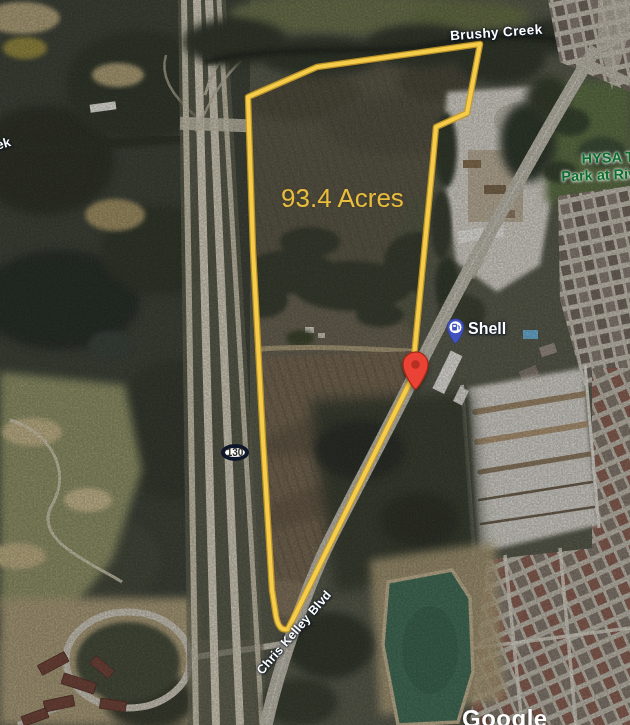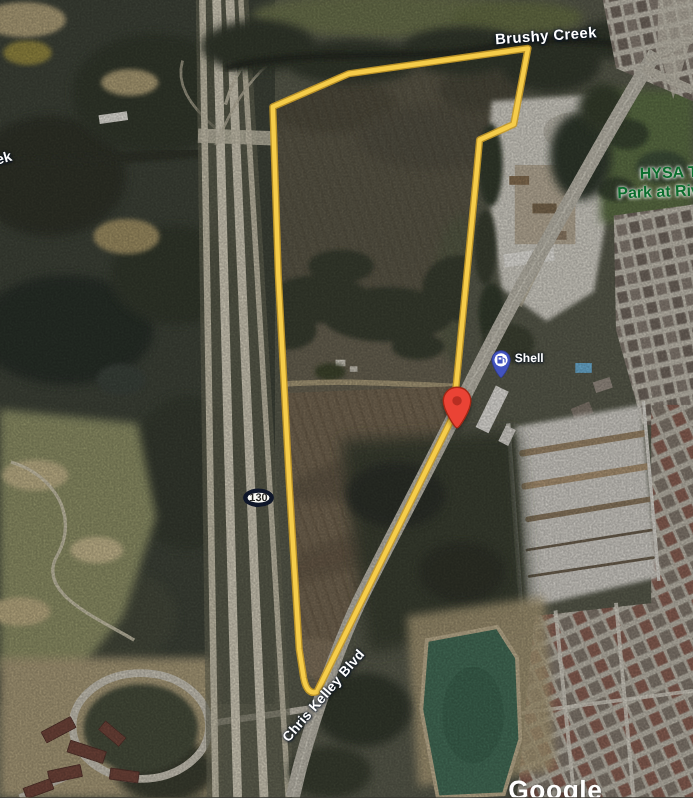--- a/index.html
+++ b/index.html
@@ -18,21 +18,21 @@
   .lbl-acres{
     left:281px;top:183px;font-size:26px;color:#e9bd3e;font-weight:normal;
     text-shadow:0 0 2px rgba(70,55,10,.45);
   }
   .lbl-park{
     left:561px;top:150px;font-size:14.5px;font-weight:bold;color:#0c6e2e;
     line-height:17px;transform:rotate(-2deg);
     text-shadow:0 0 2px rgba(240,248,238,.95),0 0 4px rgba(240,248,238,.8),0 1px 3px rgba(240,248,238,.6);
   }
   .lbl-park .ln1{margin-left:21px;}
-  .lbl-shell{left:468px;top:320px;font-size:11px;}
+  .lbl-shell{left:468px;top:320px;font-size:16px;}
   .lbl-road{
     left:254px;top:668px;font-size:12.5px;transform:rotate(-49deg);
     transform-origin:0 0;letter-spacing:.2px;
   }
   .lbl-google{
     left:462px;top:705px;font-size:24px;color:#fff;font-weight:bold;
     letter-spacing:.5px;text-shadow:0 1px 3px rgba(0,0,0,.55);
   }
   .shield{
     position:absolute;left:221px;top:444px;width:28px;height:17px;border-radius:50%;
@@ -261,20 +261,21 @@
     <rect width="630" height="725" filter="url(#speckle)" opacity=".28"></rect>
 
     <g>
       <path d="M248,97 L253,250 L263,440 L272,590 L276,616 Q279,632 288,629 L412,378 L433,160 L436,127 L467,113 L480,44 L317,67 Z" fill="none" stroke="#c79a28" stroke-width="6.5" stroke-linejoin="round" opacity=".9"></path>
       <path d="M248,97 L253,250 L263,440 L272,590 L276,616 Q279,632 288,629 L412,378 L433,160 L436,127 L467,113 L480,44 L317,67 Z" fill="none" stroke="#f6cd4a" stroke-width="4" stroke-linejoin="round"></path>
     </g>
   </svg>
 
   <div class="lbl lbl-white lbl-brushy">Brushy Creek</div>
   <div class="lbl lbl-white lbl-ek">ek</div>
+  <div class="lbl lbl-acres">93.4 Acres</div>
 
   <div class="lbl lbl-park">
     <div class="ln1">HYSA T</div>
     <div class="ln2">Park at Riv</div>
   </div>
 
   <div class="shield">130</div>
 
   <div class="lbl lbl-white lbl-road">Chris Kelley Blvd</div>
   <div class="lbl lbl-google">Google</div>

